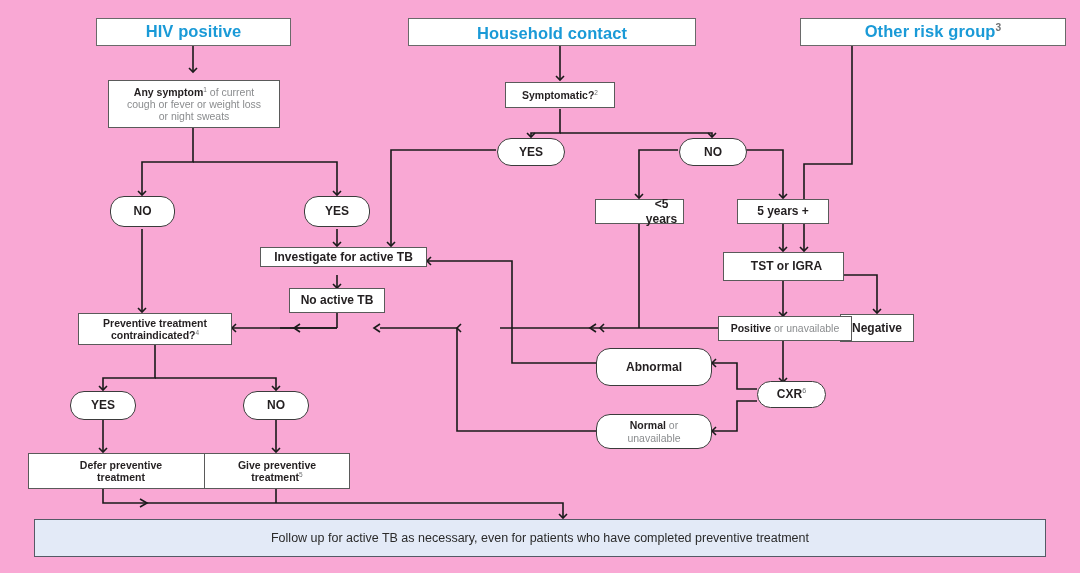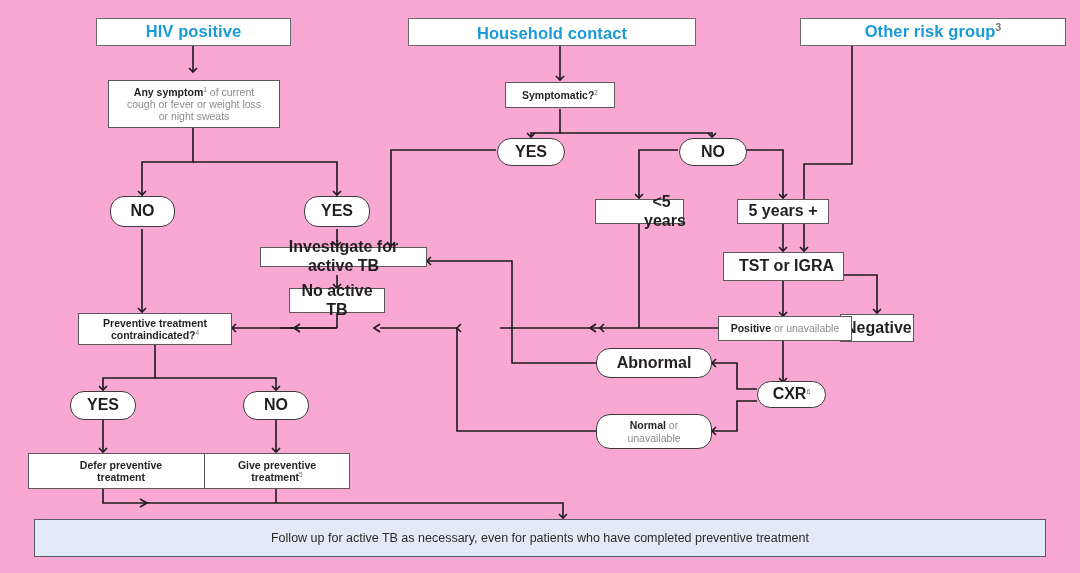--- a/index.html
+++ b/index.html
@@ -53,21 +53,21 @@
   .node.tiny { font-size: 10.5px; }
   .node.banner {
     background: #e3eaf7;
     border: 1.5px solid #555a66;
     font-size: 12.5px;
     color: #2a2a2a;
     font-weight: normal;
   }
   .b { font-weight: bold; color: #231f20; }
   .g { font-weight: normal; color: #8a8c8e; }
-  .lbl { font-weight: bold; font-size: 16px; color: #231f20; }
+  .lbl { font-weight: bold; font-size: 12px; color: #231f20; }
   sup {
     font-size: 62%;
     vertical-align: super;
     line-height: 0;
     color: #6f7173;
   }
   .node .inner { width: 100%; }
 </style>
 </head>
 <body>
@@ -210,21 +210,21 @@
   </div>
 
   <div class="node rect tiny" style="left:718px; top:316px; width:134px; height:25px;">
     <span class="inner"><span class="b">Positive</span><span class="g"> or unavailable</span></span>
   </div>
 
   <div class="node pill small" style="left:757px; top:381px; width:69px; height:27px;">
     <span class="inner"><span class="lbl">CXR</span><sup>6</sup></span>
   </div>
 
-  <div class="node pill small" style="left:596px; top:348px; width:116px; height:30px;">
+  <div class="node pill small" style="left:596px; top:348px; width:116px; height:38px;">
     <span class="inner lbl">Abnormal</span>
   </div>
 
   <div class="node pill tiny" style="left:596px; top:414px; width:116px; height:35px;">
     <span class="inner">
       <span class="b">Normal</span><span class="g"> or</span><br>
       <span class="g">unavailable</span>
     </span>
   </div>
 

